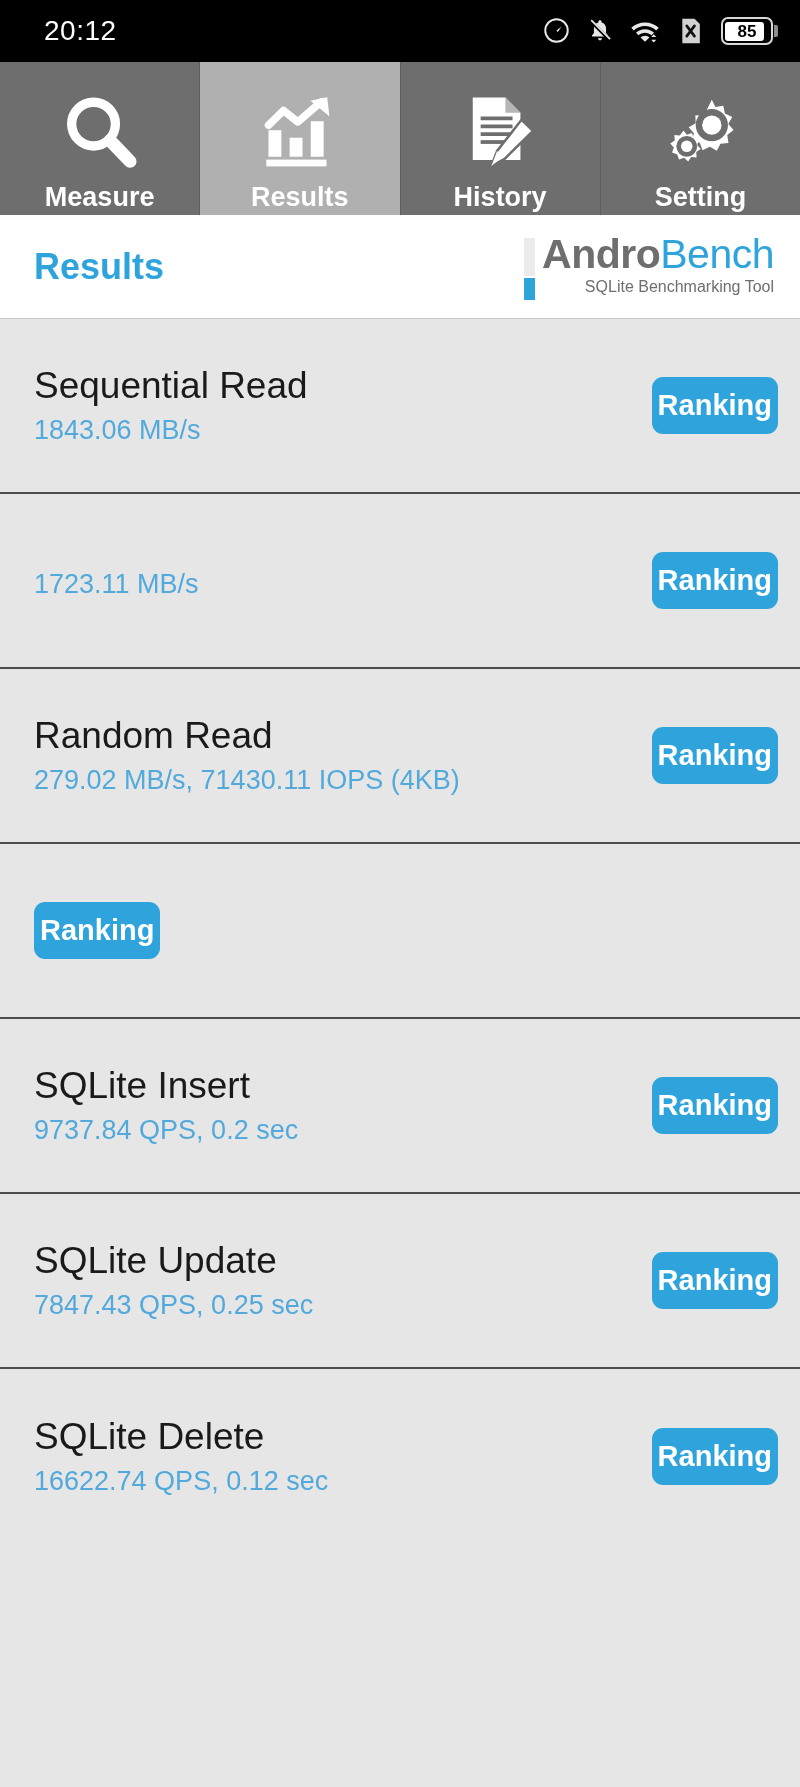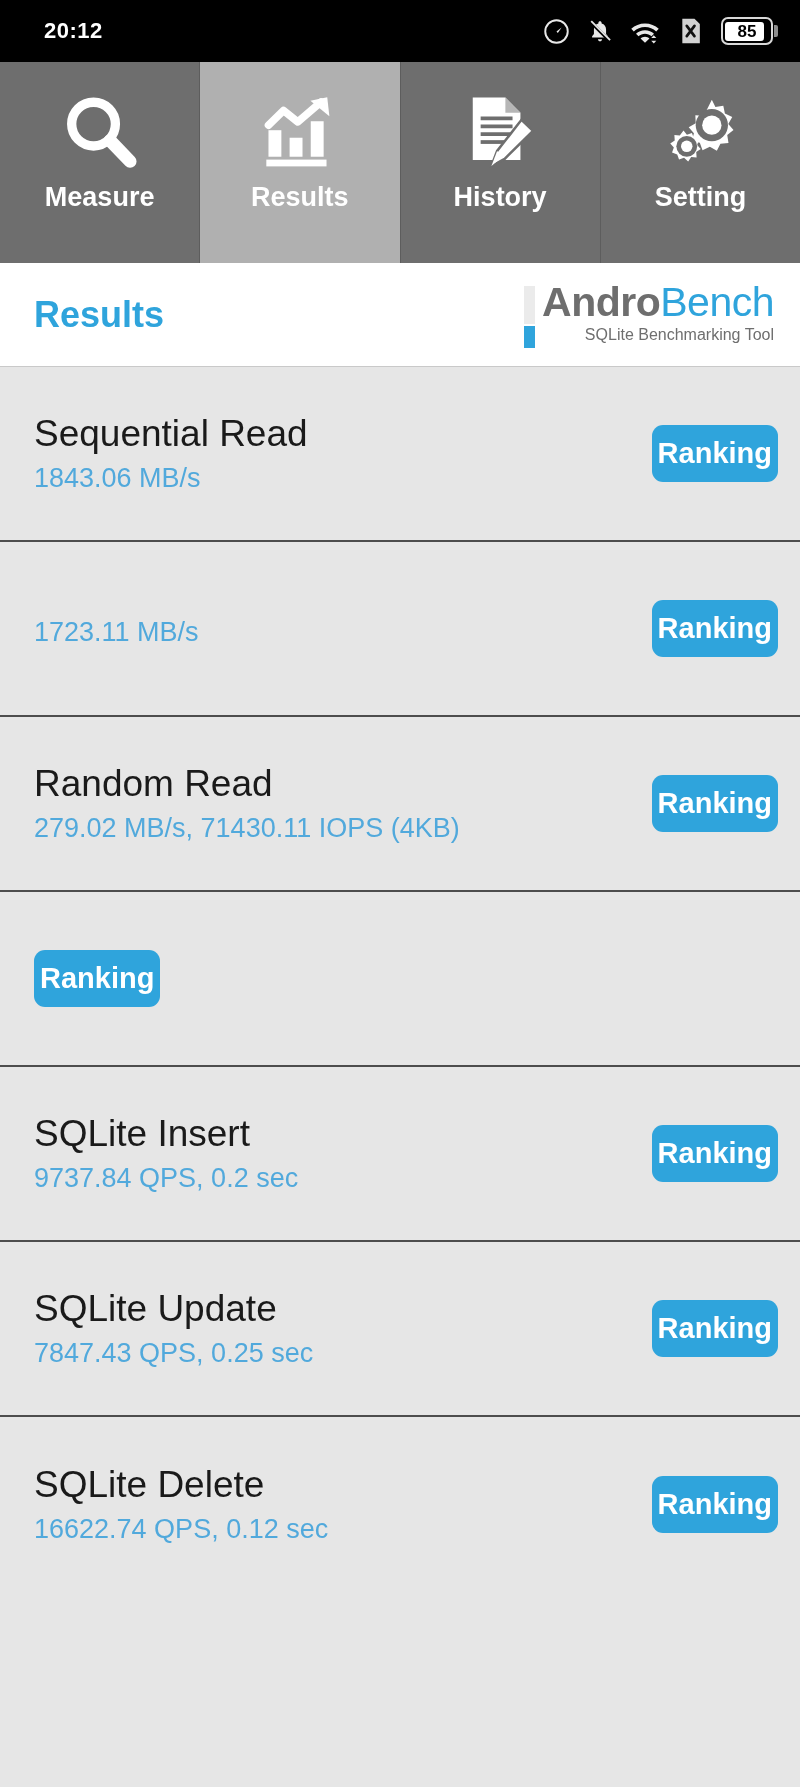--- a/index.html
+++ b/index.html
@@ -20,28 +20,27 @@
     height: 62px;
     background: #000000;
     display: flex;
     align-items: center;
     justify-content: space-between;
     padding: 0 22px 0 44px;
     box-sizing: border-box;
   }
   .status-clock {
     color: #ffffff;
-    font-size: 22px;
+    font-size: 28px;
     font-family: "Liberation Sans", sans-serif;
     letter-spacing: 0.5px;
-    font-weight: bold;
   }
   .status-icons {
     display: flex;
-    align-items: flex-end;
+    align-items: flex-start;
     gap: 17px;
   }
   .status-icons svg { display: block; }
   .battery {
     position: relative;
     display: flex;
     align-items: center;
   }
   .battery-body {
     width: 52px;
@@ -74,21 +73,21 @@
     width: 4px;
     height: 12px;
     background: #8c8c8c;
     border-radius: 0 2px 2px 0;
     margin-left: 1px;
   }
 
   
   .tabbar {
     display: flex;
-    height: 201px;
+    height: 153px;
     background: #6e6e6e;
   }
   .tab {
     flex: 1 1 0;
     background: #6e6e6e;
     border-right: 1px solid #5d5d5d;
     display: flex;
     flex-direction: column;
     align-items: center;
     justify-content: flex-start;

